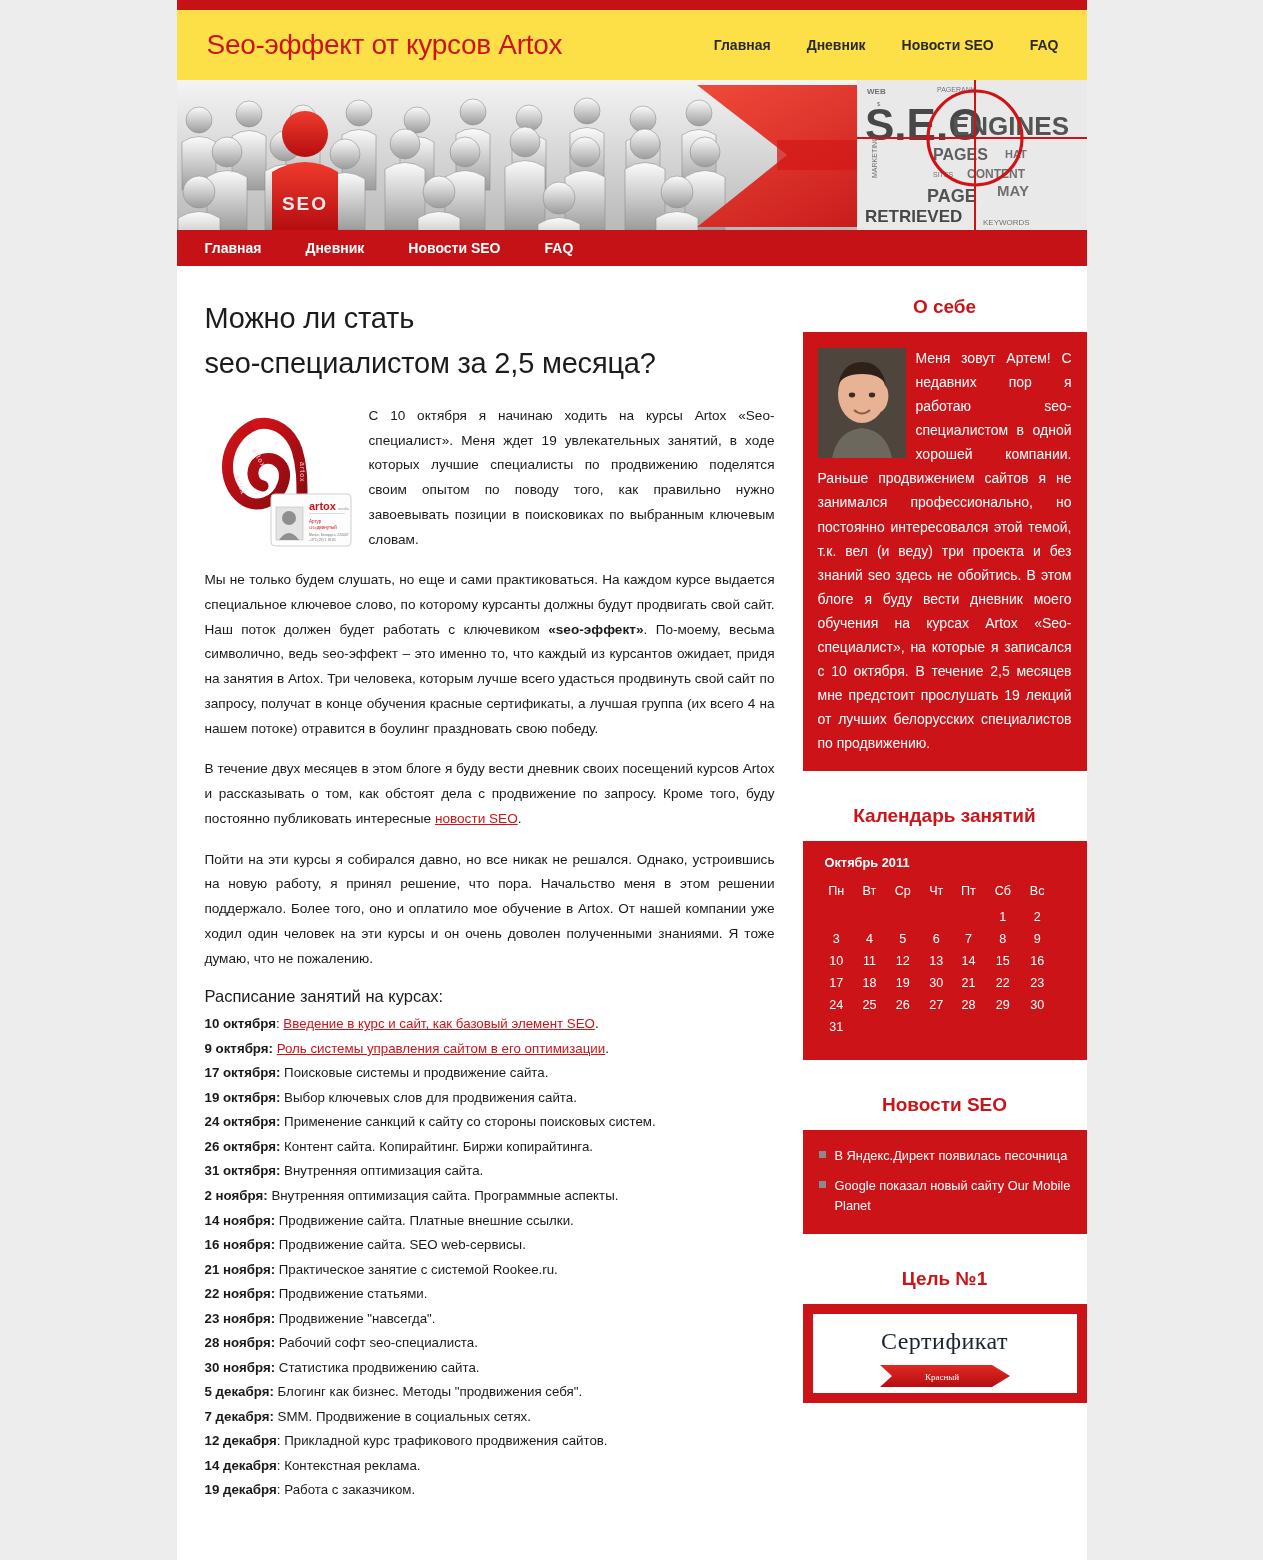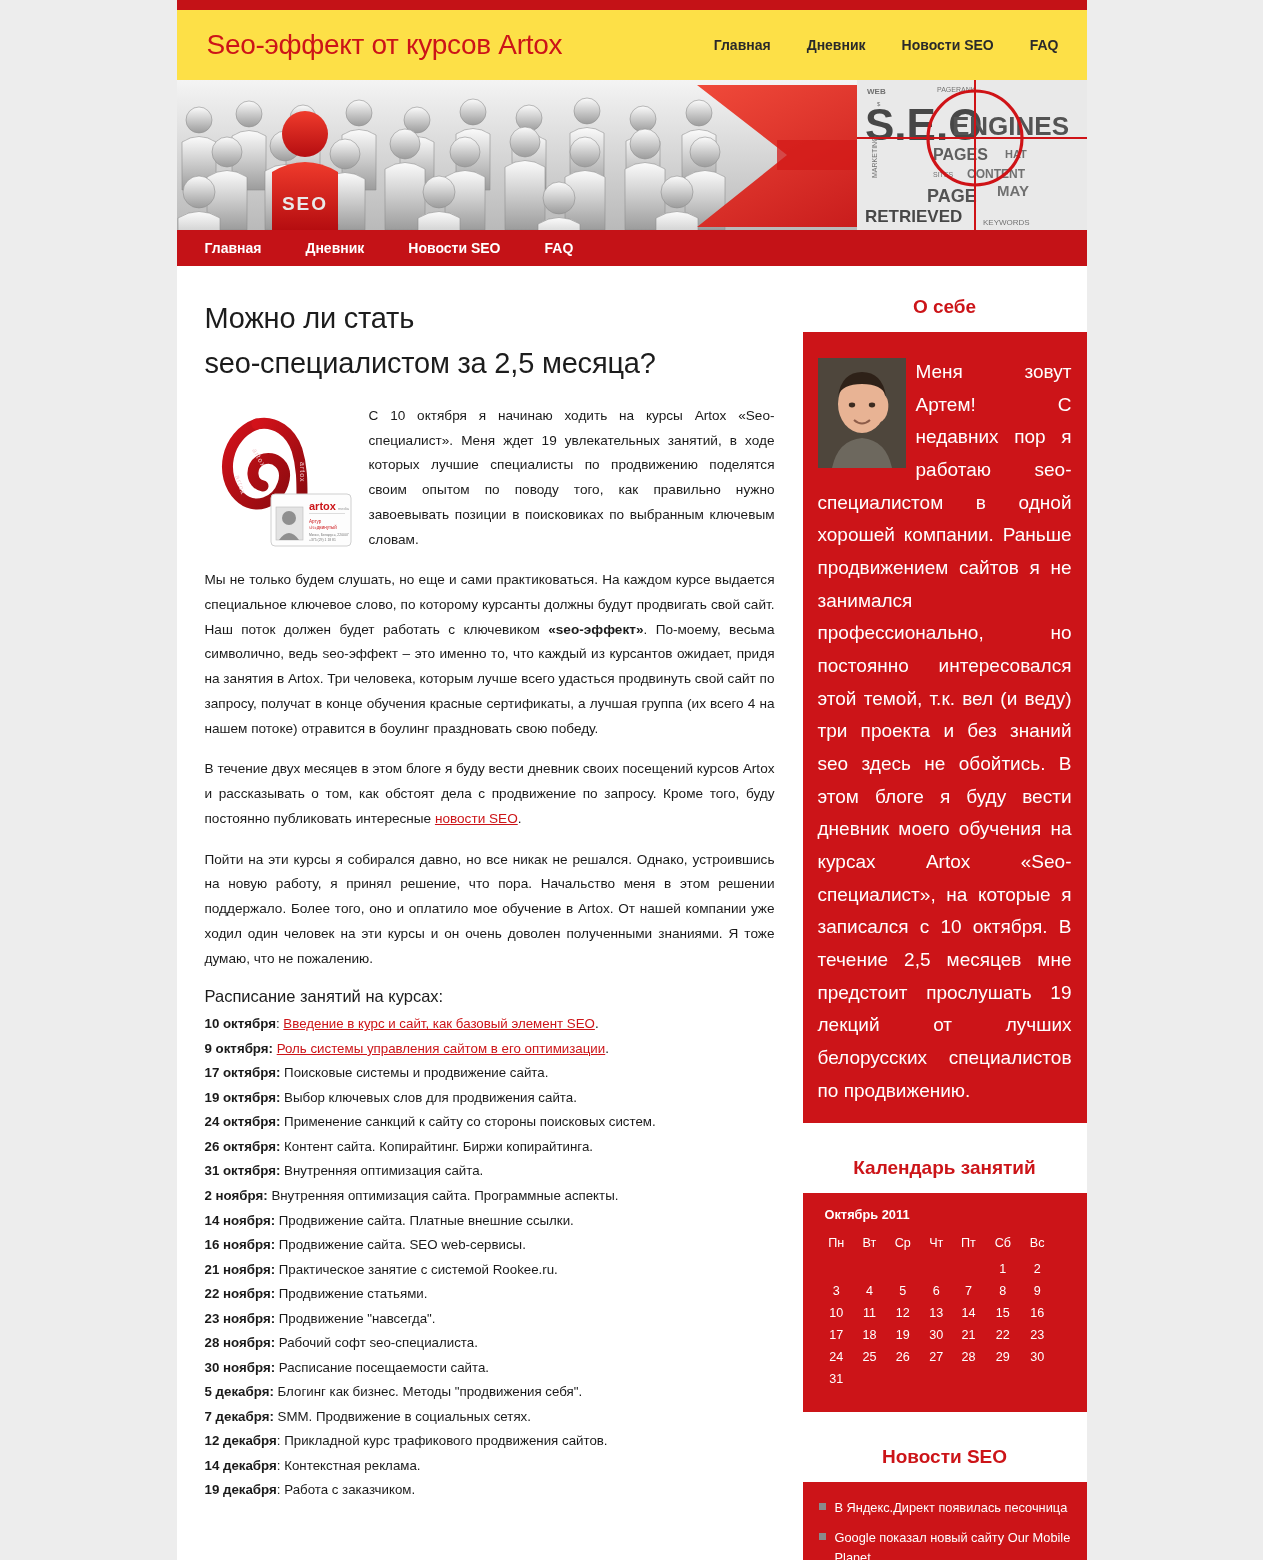--- a/index.html
+++ b/index.html
@@ -139,22 +139,22 @@
     color: #cc1418;
     font-size: 19px;
     font-weight: bold;
     margin: 0 0 14px 0;
     text-align: center;
   }
   .side-h.spaced { margin-top: 34px; }
   .red-box {
     background: #cc1418;
     color: #ffffff;
-    padding: 24px 15px 16px 15px;
-    font-size: 19px;
+    padding: 14px 15px 16px 15px;
+    font-size: 14px;
     line-height: 1.72;
     text-align: justify;
   }
   .about-photo {
     float: left;
     width: 88px;
     height: 110px;
     margin: 2px 10px 2px 0;
     background: #5a5348;
     overflow: hidden;
@@ -188,23 +188,22 @@
   .news-item:last-child { margin-bottom: 0; }
   .news-item .bullet {
     position: absolute; left: 0; top: 5px;
     width: 7px; height: 7px; background: #8a8a8a; display: block;
   }
 
   
   .goal-box { background: #cc1418; padding: 10px; }
   .cert {
     background: #fff;
-    padding: 14px 10px 16px 10px;
+    padding: 14px 10px 4px 10px;
     text-align: center;
-    text-decoration: underline;
   }
   .cert-title {
     font-family: "Liberation Serif", "DejaVu Serif", serif;
     font-size: 24px;
     color: #1a2333;
     letter-spacing: 0.5px;
   }
   .cert-ribbon {
     margin: 8px auto 0 auto;
     width: 130px; height: 26px;
@@ -410,21 +409,21 @@
             <div class="sched-item"><span class="d">24 октября:</span> <span>Применение санкций к сайту со стороны поисковых систем.</span></div>
             <div class="sched-item"><span class="d">26 октября:</span> <span>Контент сайта. Копирайтинг. Биржи копирайтинга.</span></div>
             <div class="sched-item"><span class="d">31 октября:</span> <span>Внутренняя оптимизация сайта.</span></div>
             <div class="sched-item"><span class="d">2 ноября:</span> <span>Внутренняя оптимизация сайта. Программные аспекты.</span></div>
             <div class="sched-item"><span class="d">14 ноября:</span> <span>Продвижение сайта. Платные внешние ссылки.</span></div>
             <div class="sched-item"><span class="d">16 ноября:</span> <span>Продвижение сайта. SEO web-сервисы.</span></div>
             <div class="sched-item"><span class="d">21 ноября:</span> <span>Практическое занятие с системой Rookee.ru.</span></div>
             <div class="sched-item"><span class="d">22 ноября:</span> <span>Продвижение статьями.</span></div>
             <div class="sched-item"><span class="d">23 ноября:</span> <span>Продвижение "навсегда".</span></div>
             <div class="sched-item"><span class="d">28 ноября:</span> <span>Рабочий софт seo-специалиста.</span></div>
-            <div class="sched-item"><span class="d">30 ноября:</span> <span>Расписание посещаемости сайта.</span></div>
+            <div class="sched-item"><span class="d">30 ноября:</span> <span>Статистика продвижению сайта.</span></div>
             <div class="sched-item"><span class="d">5 декабря:</span> <span>Блогинг как бизнес. Методы "продвижения себя".</span></div>
             <div class="sched-item"><span class="d">7 декабря:</span> <span>SMM. Продвижение в социальных сетях.</span></div>
             <div class="sched-item"><span class="d">12 декабря</span><span>:</span> <span>Прикладной курс трафикового продвижения сайтов.</span></div>
             <div class="sched-item"><span class="d">14 декабря</span><span>:</span> <span>Контекстная реклама.</span></div>
             <div class="sched-item"><span class="d">19 декабря</span><span>:</span> <span>Работа с заказчиком.</span></div>
           </div>
       </div>
 
       <div class="sidebar">
 

